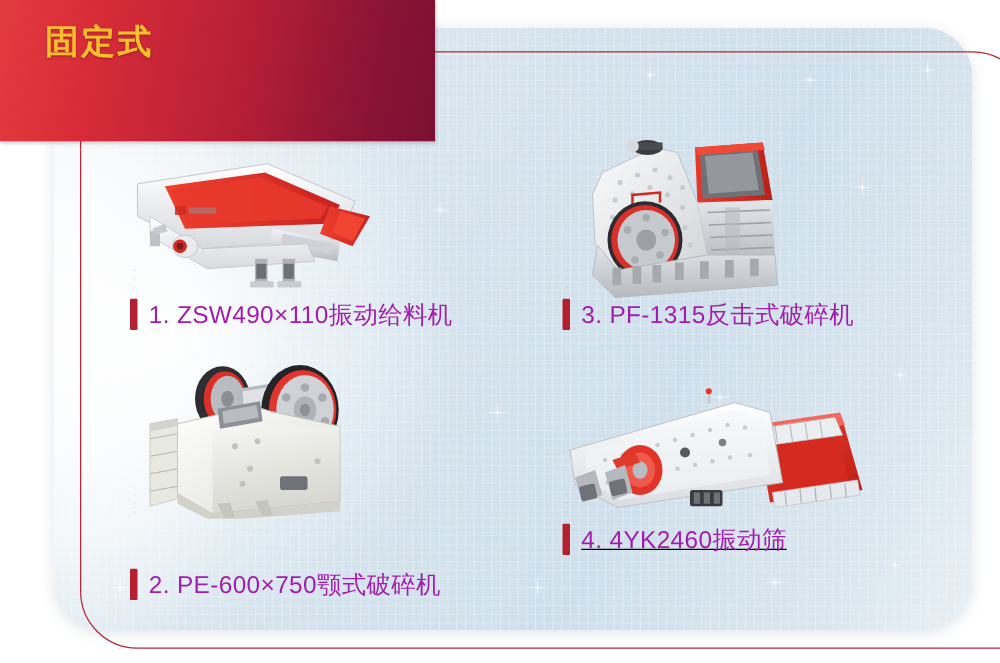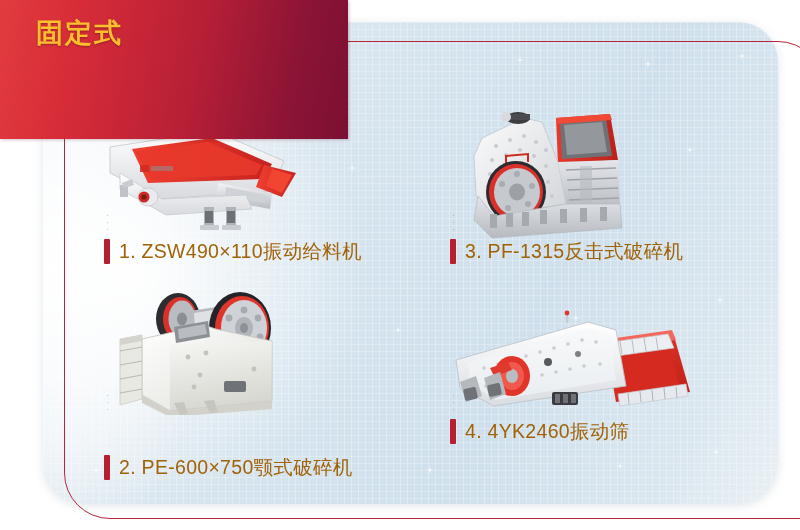--- a/index.html
+++ b/index.html
@@ -77,21 +77,21 @@
       radial-gradient(ellipse 13px 0.9px at 50% 50%, rgba(255,255,255,0.95), rgba(255,255,255,0) 70%),
       radial-gradient(ellipse 0.9px 13px at 50% 50%, rgba(255,255,255,0.95), rgba(255,255,255,0) 70%),
       radial-gradient(circle 2.4px at 50% 50%, rgba(255,255,255,0.98), rgba(255,255,255,0) 80%);
   }
 
   
   .banner {
     position: absolute;
     left: 0; top: 0;
     width: 348px;
-    height: 139px;
+    height: 113px;
     background: linear-gradient(100deg, #e23b3f 0%, #d72c38 22%, #b61f36 56%, #8d1435 82%, #7b1033 100%);
     z-index: 6;
     box-shadow: 1px 1px 3px rgba(90,20,40,0.25);
     text-decoration: underline;
   }
   .banner-inner {
     position: absolute;
     left: 36px;
     top: 16px;
   }
@@ -126,42 +126,42 @@
     white-space: nowrap;
   }
   .bar {
     width: 6px;
     height: 25px;
     background: #b4202f;
     border-radius: 1px;
     flex: none;
   }
   .ltext {
-    color: #a16207;
+    color: #a21caf;
     font-size: 19.5px;
     font-weight: 500;
     letter-spacing: 0.3px;
   }
   .dotcol {
     position: absolute;
     width: 3px;
     background-image: radial-gradient(circle 1.1px at 50% 50%, rgba(150,150,160,0.55), rgba(255,255,255,0) 70%);
     background-size: 3px 7px;
     background-repeat: repeat-y;
   }
 
   #photo-1 { left: 96px;  top: 125px; width: 290px; height: 110px; }
   #photo-2 { left: 112px; top: 283px; width: 235px; height: 132px; }
   #photo-3 { left: 448px; top: 100px; width: 220px; height: 140px; }
   #photo-4 { left: 450px; top: 296px; width: 250px; height: 122px; }
 
   #label-1 { left: 104px; top: 238px; }
   #label-2 { left: 104px; top: 418px; margin-top: 36px; }
   #label-3 { left: 450px; top: 238px; justify-content: center; }
-  #label-4 { left: 450px; top: 418px; }
+  #label-4 { left: 450px; top: 418px; text-decoration: underline; }
 
   #dots-1 { left: 106px; top: 212px; height: 22px; }
   #dots-2 { left: 106px; top: 392px; height: 22px; }
   #dots-3 { left: 452px; top: 212px; height: 22px; }
   #dots-4 { left: 452px; top: 392px; height: 22px; }
 
   svg { display: block; }
 </style>
 </head>
 <body>

